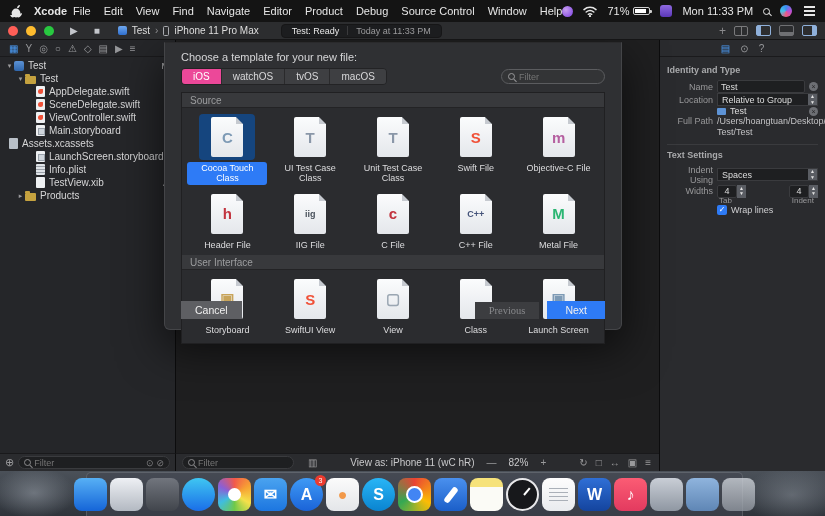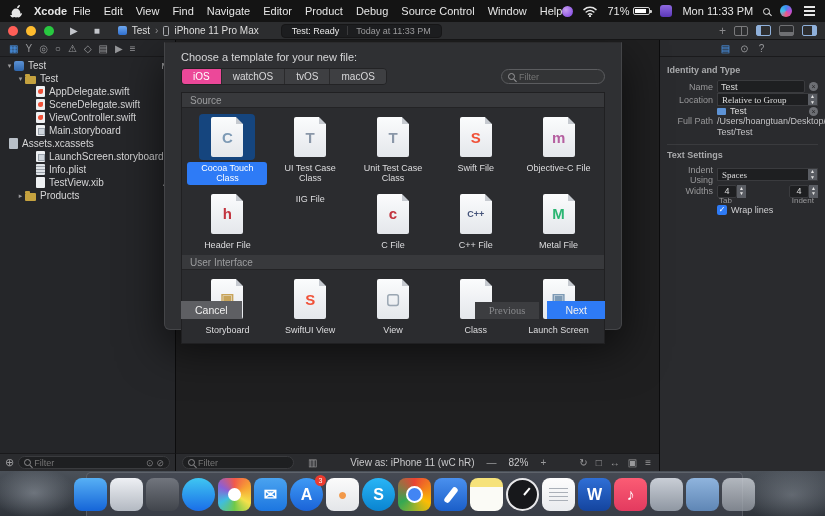--- a/index.html
+++ b/index.html
@@ -78,21 +78,21 @@
   .inspector{position:absolute;top:40px;right:0;width:166px;bottom:45px;background:#2a2b2e;border-left:1px solid #0c0c0d;
     font-size:9px;color:#cfcfd1;}
   .inspector .strip{justify-content:center;gap:10px;}
   .insp-body{padding:5px 7px;}
   .insp-h{font-weight:bold;color:#a9aaac;margin:3px 0 5px;}
   .insp-row{display:flex;align-items:center;gap:4px;}
   .insp-label{width:46px;flex:none;text-align:right;color:#98989a;}
   .field{flex:1;height:13px;background:#1e1f21;border:1px solid #3a3b3e;border-radius:2px;color:#dedede;
     font-size:9px;font-family:"Liberation Sans",sans-serif;padding:0 3px;min-width:0;}
   .popup{display:flex;align-items:center;background:#1e1f21;border:1px solid #3a3b3e;border-radius:0;height:13px;
-    padding-left:4px;font-size:9px;color:#dedede;flex:1;overflow:hidden;font-family:Liberation Serif, serif;}
+    padding-left:4px;font-size:9px;color:#dedede;flex:1;overflow:hidden;}
   .stepper{display:inline-flex;flex-direction:column;justify-content:center;font-size:5px;line-height:1.05;
     color:#e2e2e2;background:#5a5d63;padding:0 2px;height:13px;margin-left:auto;flex:none;}
   .numgroup{display:flex;align-items:center;}
   .numbox{width:20px;height:13px;background:#1e1f21;border:1px solid #3a3b3e;border-radius:2px;color:#dedede;
     display:flex;align-items:center;justify-content:center;}
   .clearbtn{width:9px;height:9px;border-radius:50%;background:#6d6f74;color:#242527;font-size:7px;line-height:9px;
     text-align:center;flex:none;}
   .path-block{flex:1;color:#c2c2c4;line-height:1.25;position:relative;padding-right:12px;}
   .divider{height:1px;background:#3a3b3e;margin:5px 0;}
   .checkbox{width:10px;height:10px;background:#2e7bf6;border-radius:2px;color:#fff;font-size:8px;line-height:10px;
@@ -512,20 +512,25 @@
           </div>
           <div class="tpl">
             <div class="tilewrap">
               <div class="doc">
                 <span style="color: rgb(194, 52, 63);">h</span>
               </div>
             </div>
             <div class="tpl-label">Header File</div>
           </div>
           <div class="tpl">
+            <div class="tilewrap">
+              <div class="doc">
+                <span class="glyph-sm" style="color: rgb(74, 82, 92);">iig</span>
+              </div>
+            </div>
             <div class="tpl-label">IIG File</div>
           </div>
           <div class="tpl">
             <div class="tilewrap">
               <div class="doc">
                 <span style="color: rgb(194, 52, 63);">c</span>
               </div>
             </div>
             <div class="tpl-label">C File</div>
           </div>

